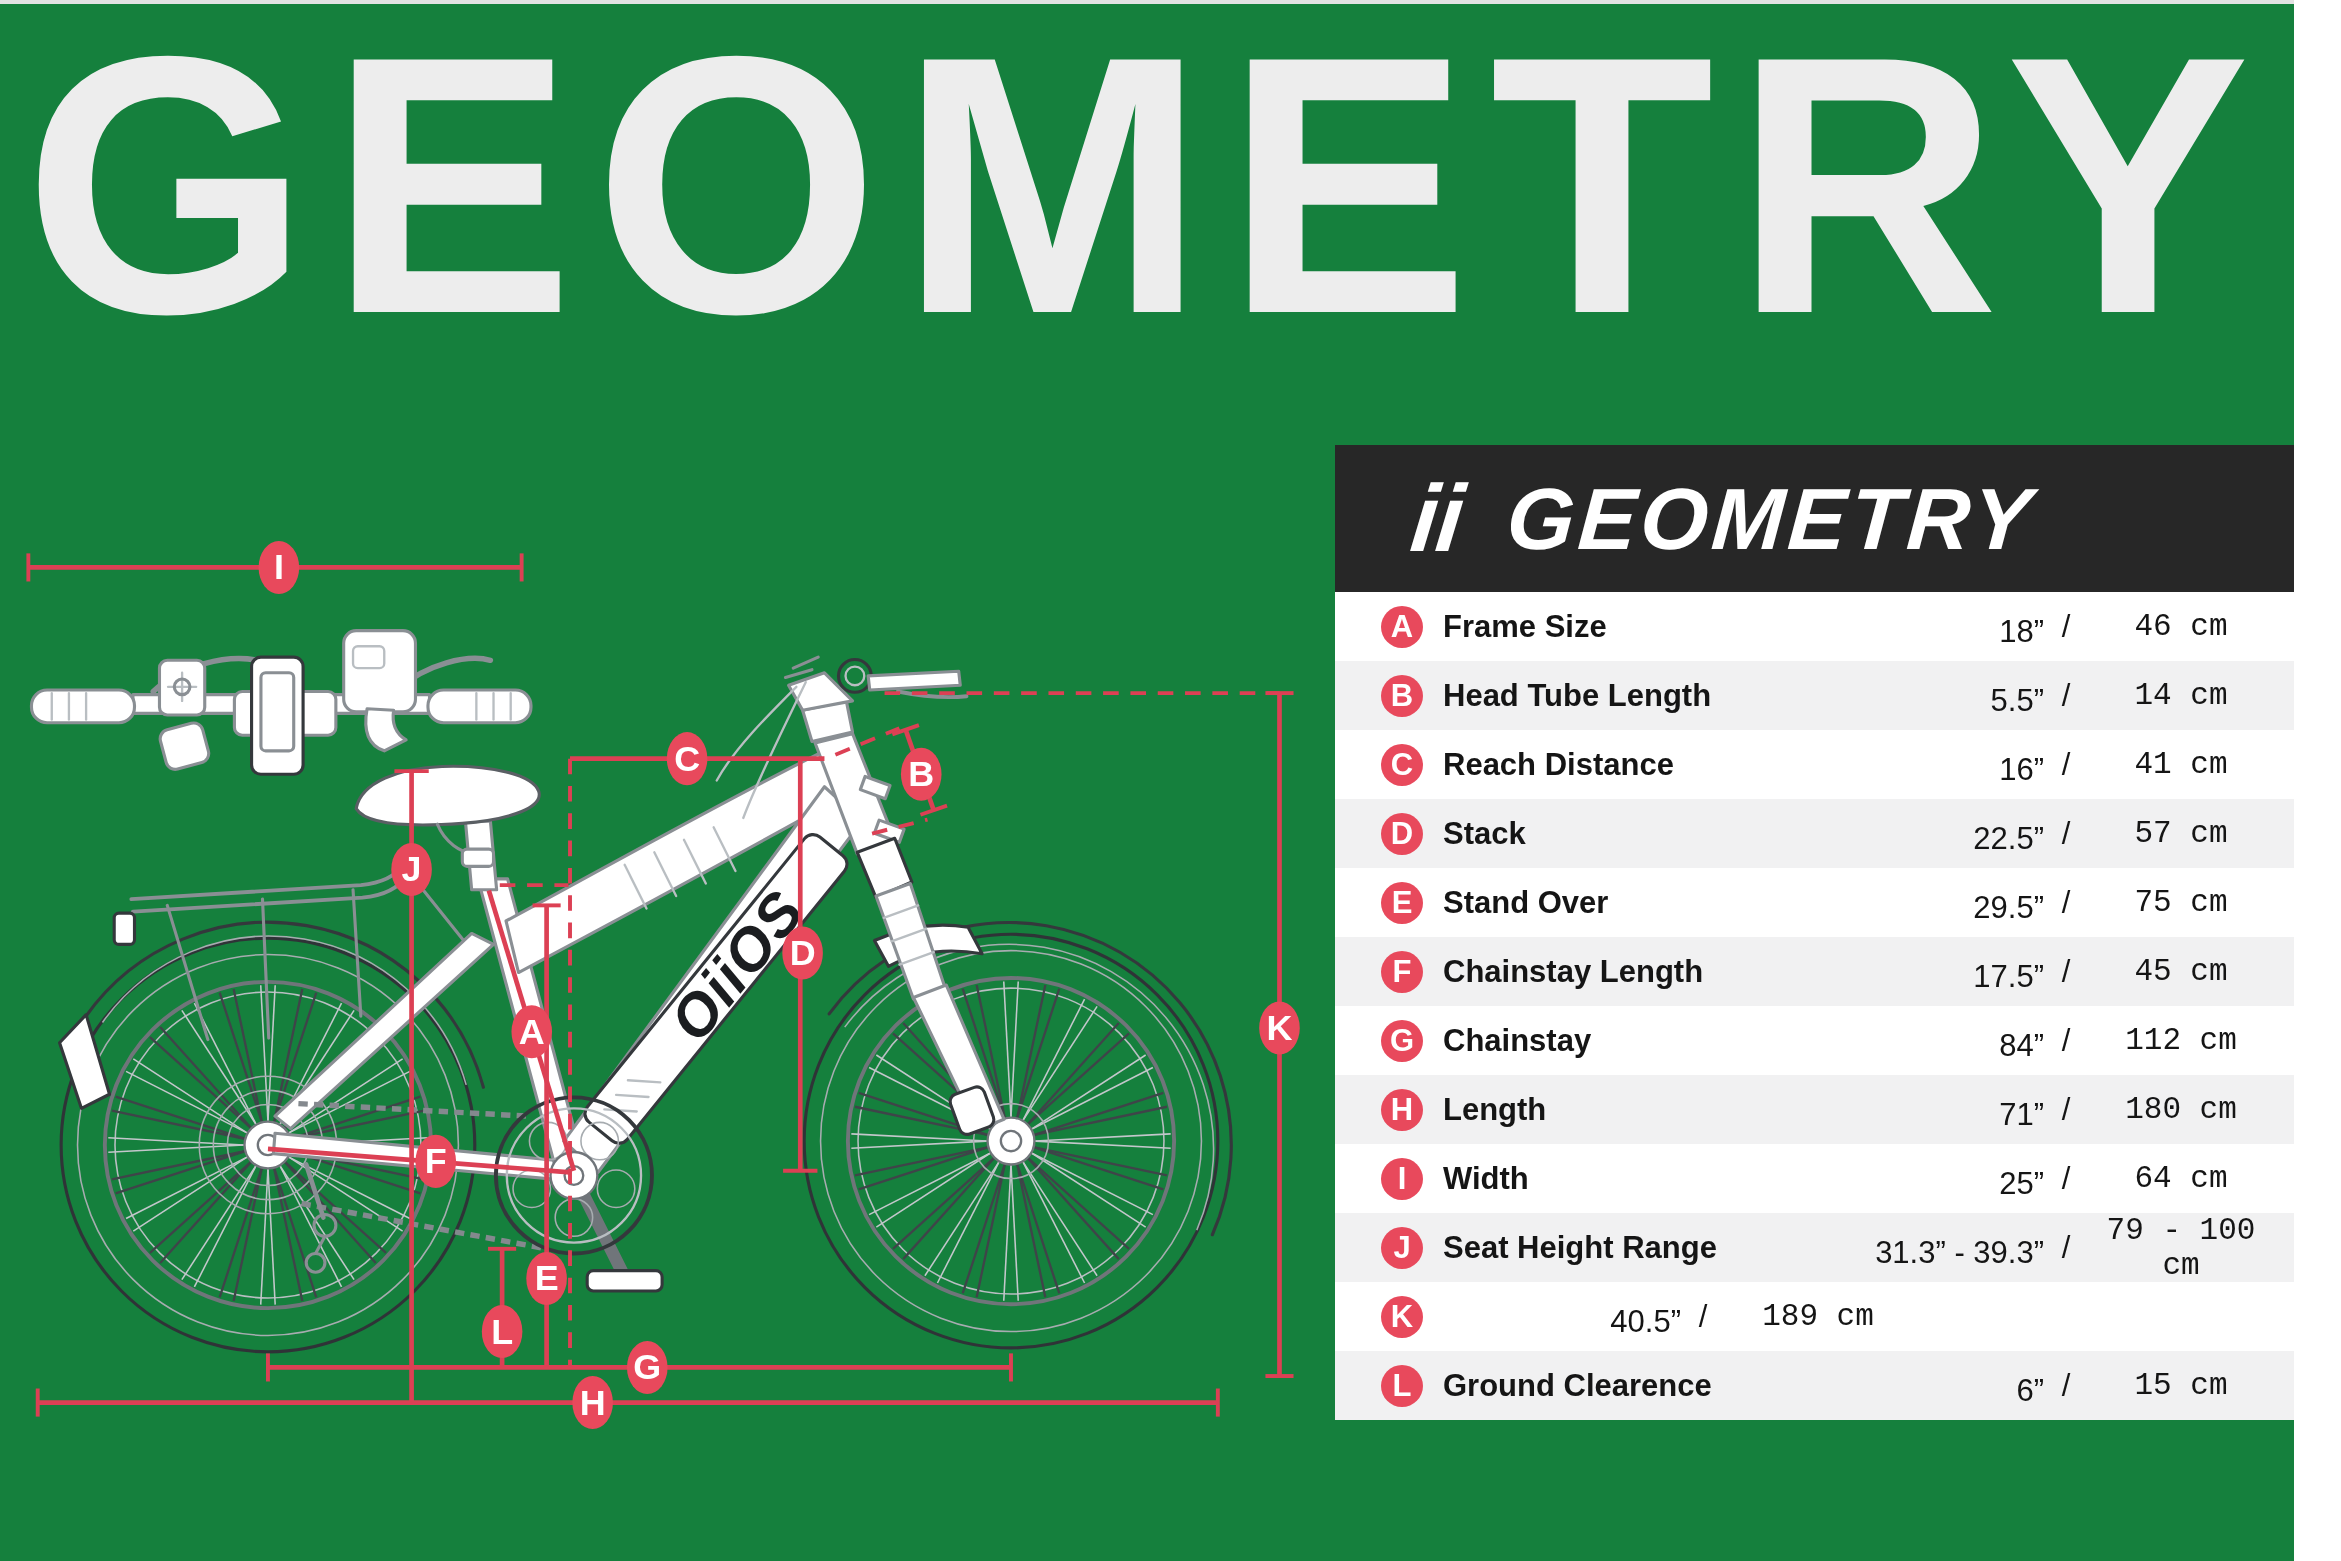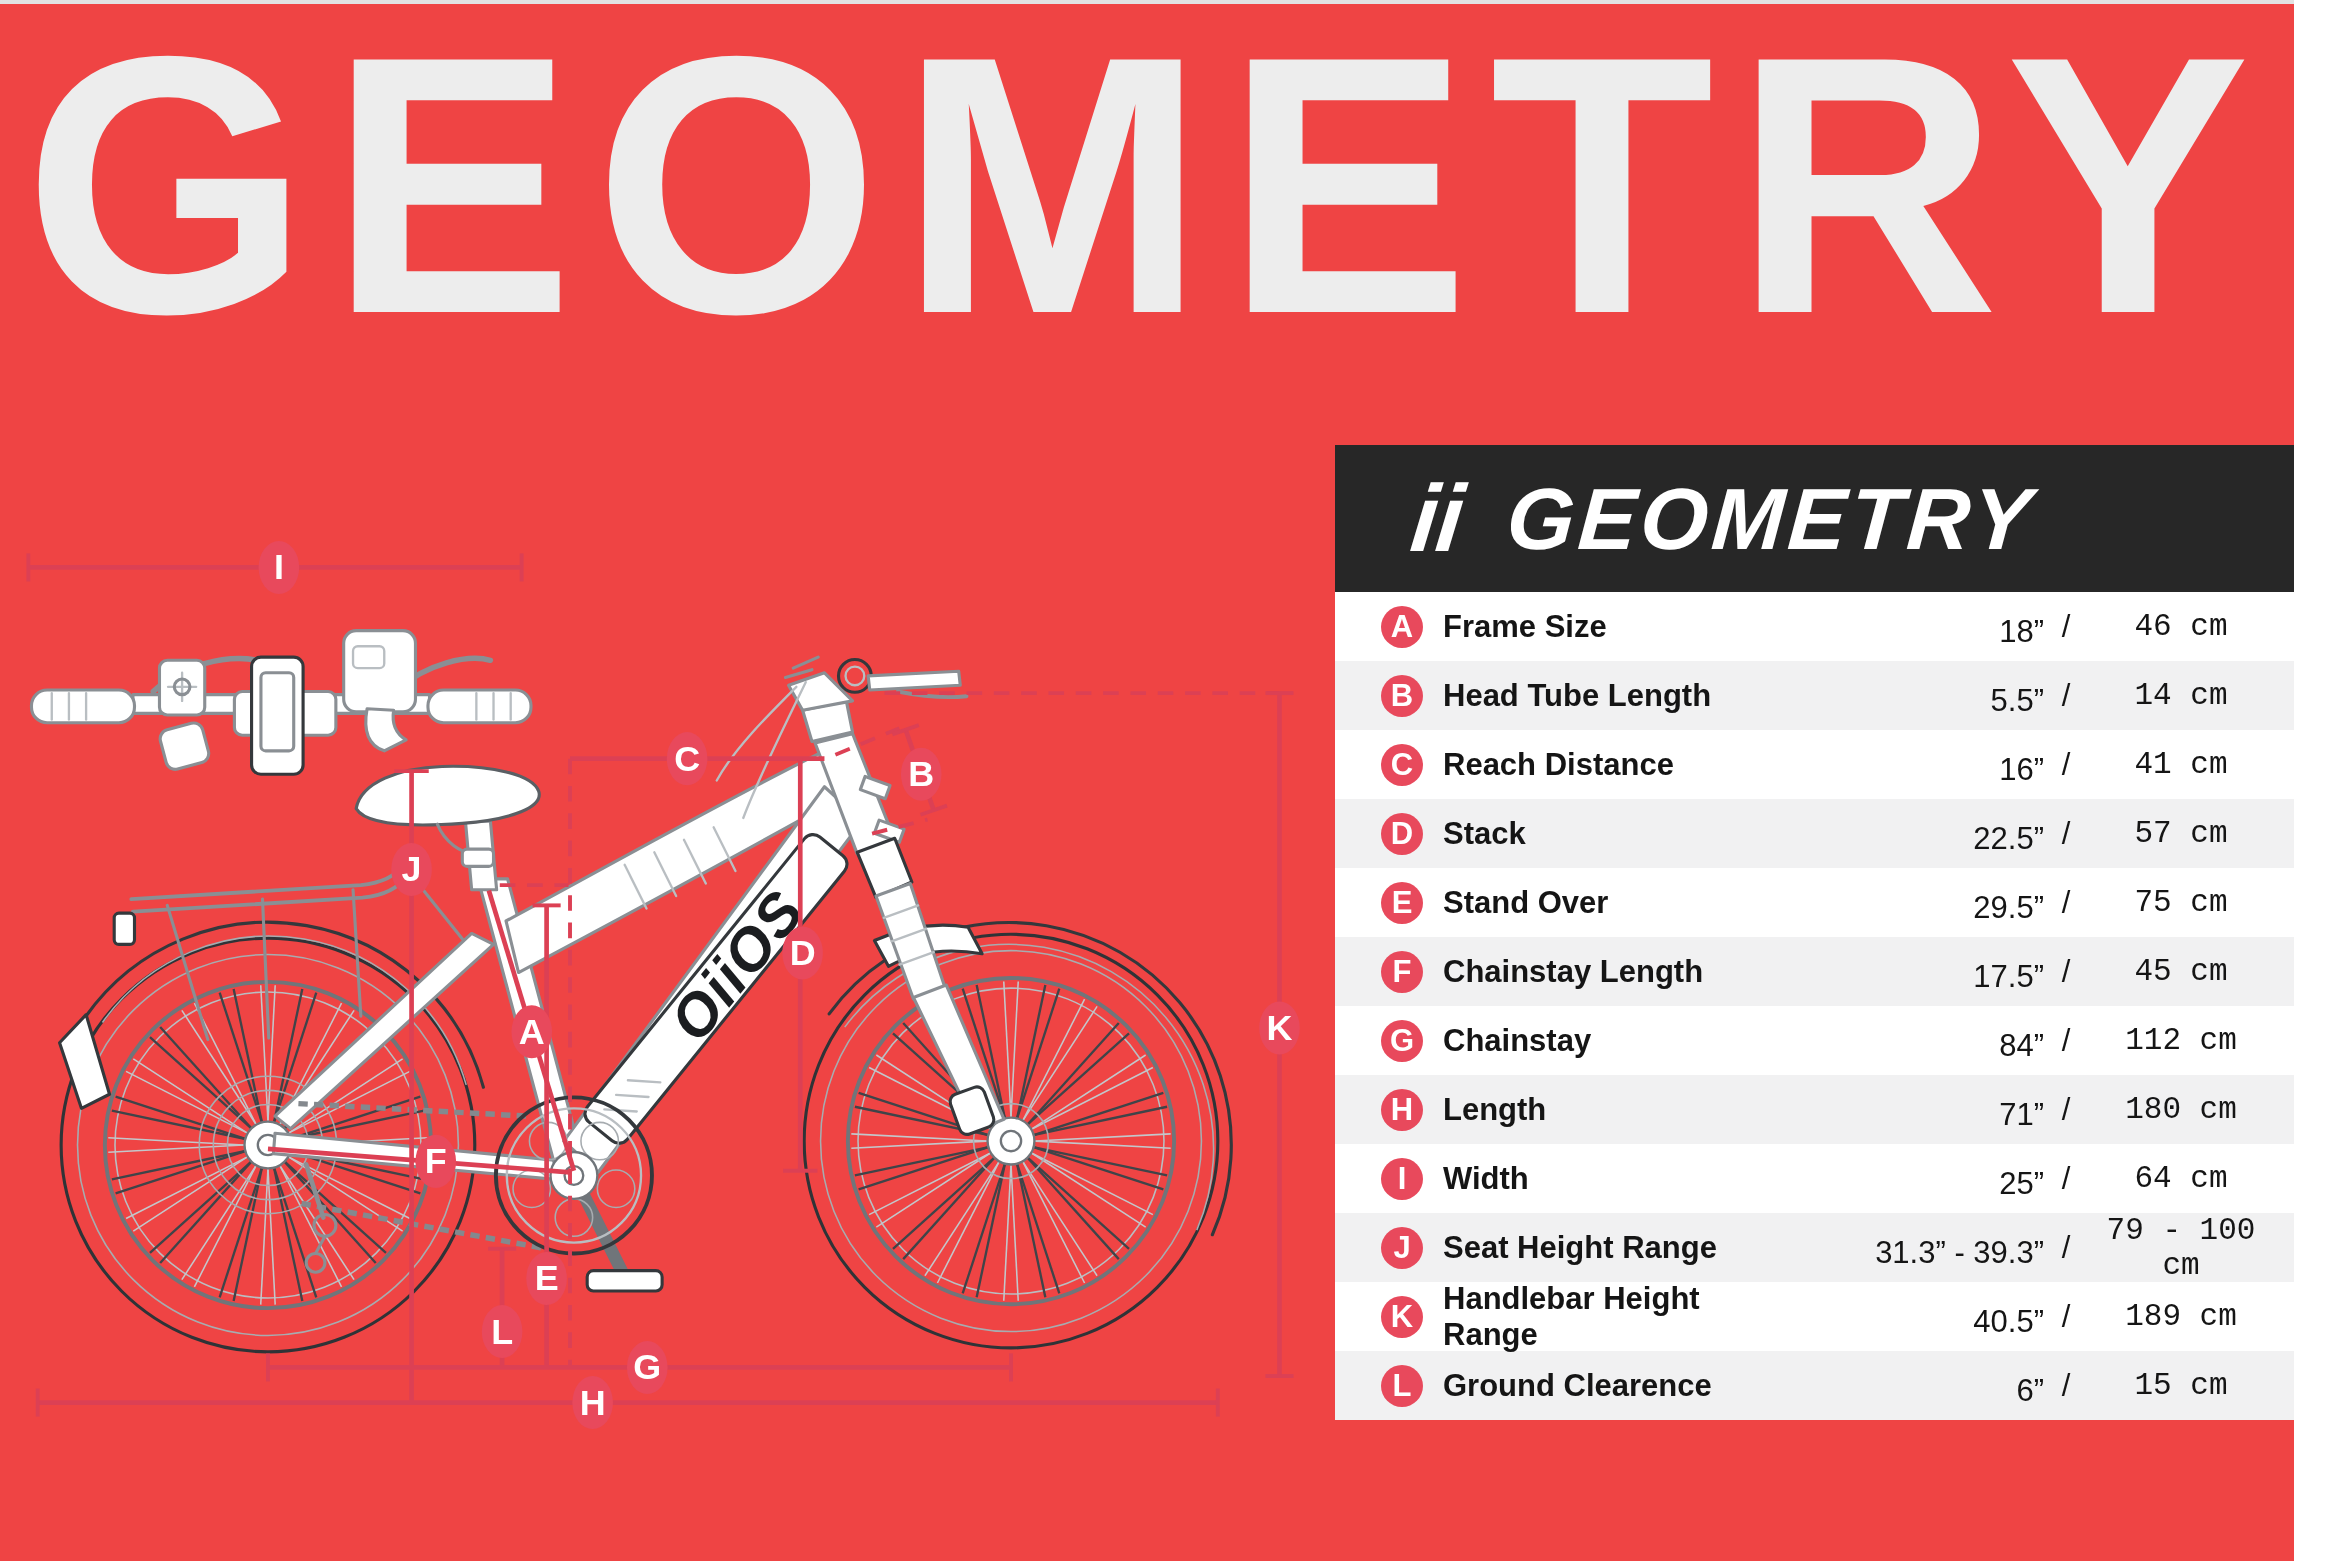--- a/index.html
+++ b/index.html
@@ -1,16 +1,16 @@
 <!DOCTYPE html>
 <html style="font-size:12.5px"><head>
 <meta charset="utf-8">
 <style>
   html,body{margin:0;padding:0;background:#ffffff;}
-  .stage{position:relative;width:2294px;height:1561px;overflow:hidden;background:#ef4444;
+  .stage{position:relative;width:2294px;height:1561px;overflow:hidden;background:#15803d;
          font-family:"Liberation Sans",sans-serif;}
   .topline{position:absolute;left:0;top:0;width:2342px;height:3.9px;background:#e2e2e2;}
   .watermark{position:absolute;top:1.6px;left:50%;transform:translateX(-50%);
     font-size:367px;font-weight:700;letter-spacing:20px;line-height:1;
     color:#ededed;white-space:nowrap;user-select:none;}
   .diagram{position:absolute;left:0;top:0;}
 
   
   .panel{position:absolute;left:1335px;top:445px;width:973px;}
   .panel-header{height:147px;background:#272727;display:flex;align-items:center;
@@ -413,21 +413,20 @@
     </div>
     <div class="trow alt">
       <span class="rbadge">J</span>
       <span class="rlabel">Seat Height Range</span>
       <span class="vin">31.3” - 39.3”</span>
       <span class="vsl">/</span>
       <span class="vcm">79 - 100 cm</span>
     </div>
     <div class="trow">
       <span class="rbadge">K</span>
-      <span class="rlabel">Handlebar Height Range</span>
       <span class="vin">40.5”</span>
       <span class="vsl">/</span>
       <span class="vcm">189 cm</span>
     </div>
     <div class="trow alt">
       <span class="rbadge">L</span>
       <span class="rlabel">Ground Clearence</span>
       <span class="vin">6”</span>
       <span class="vsl">/</span>
       <span class="vcm">15 cm</span>

